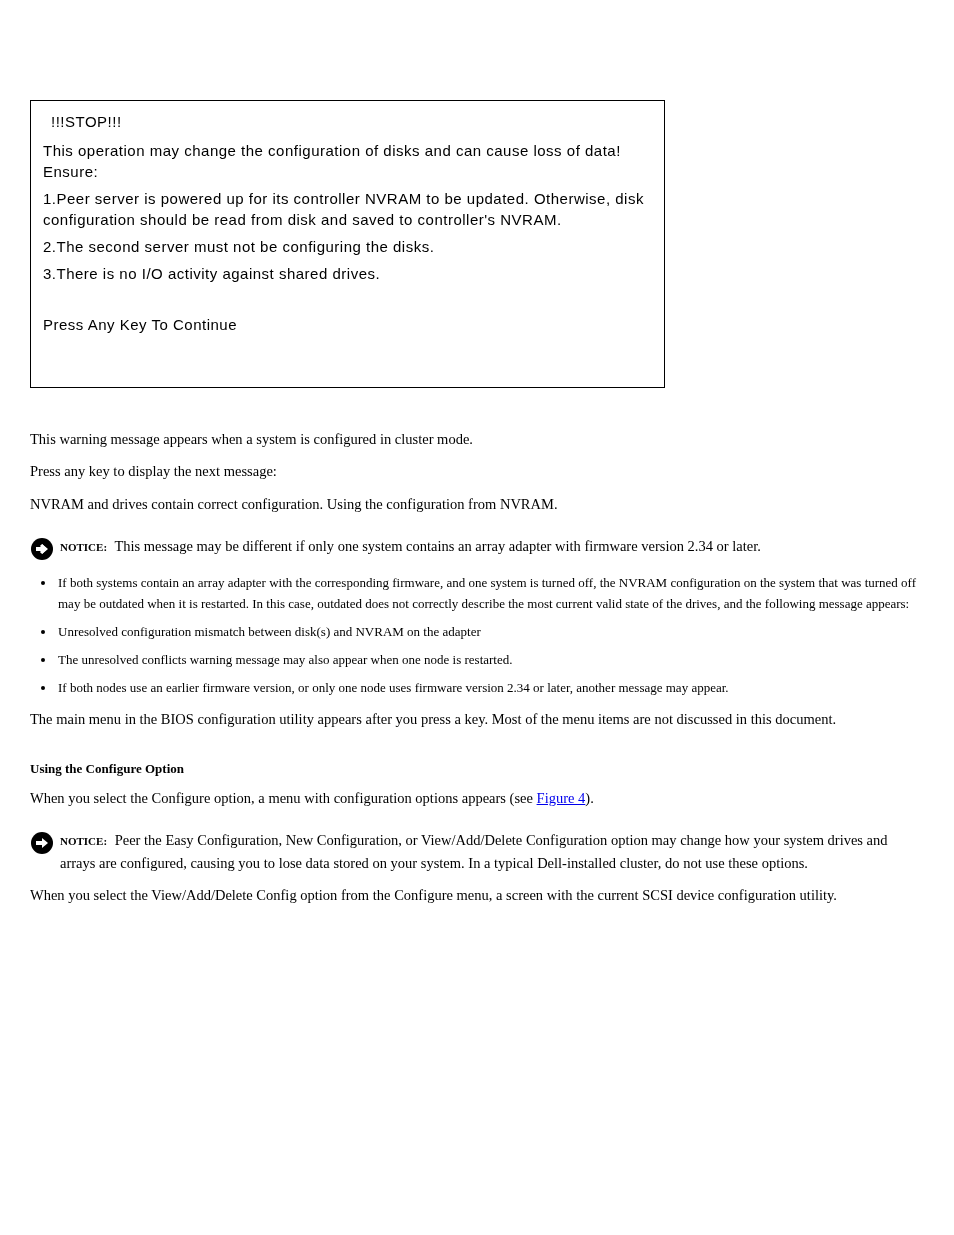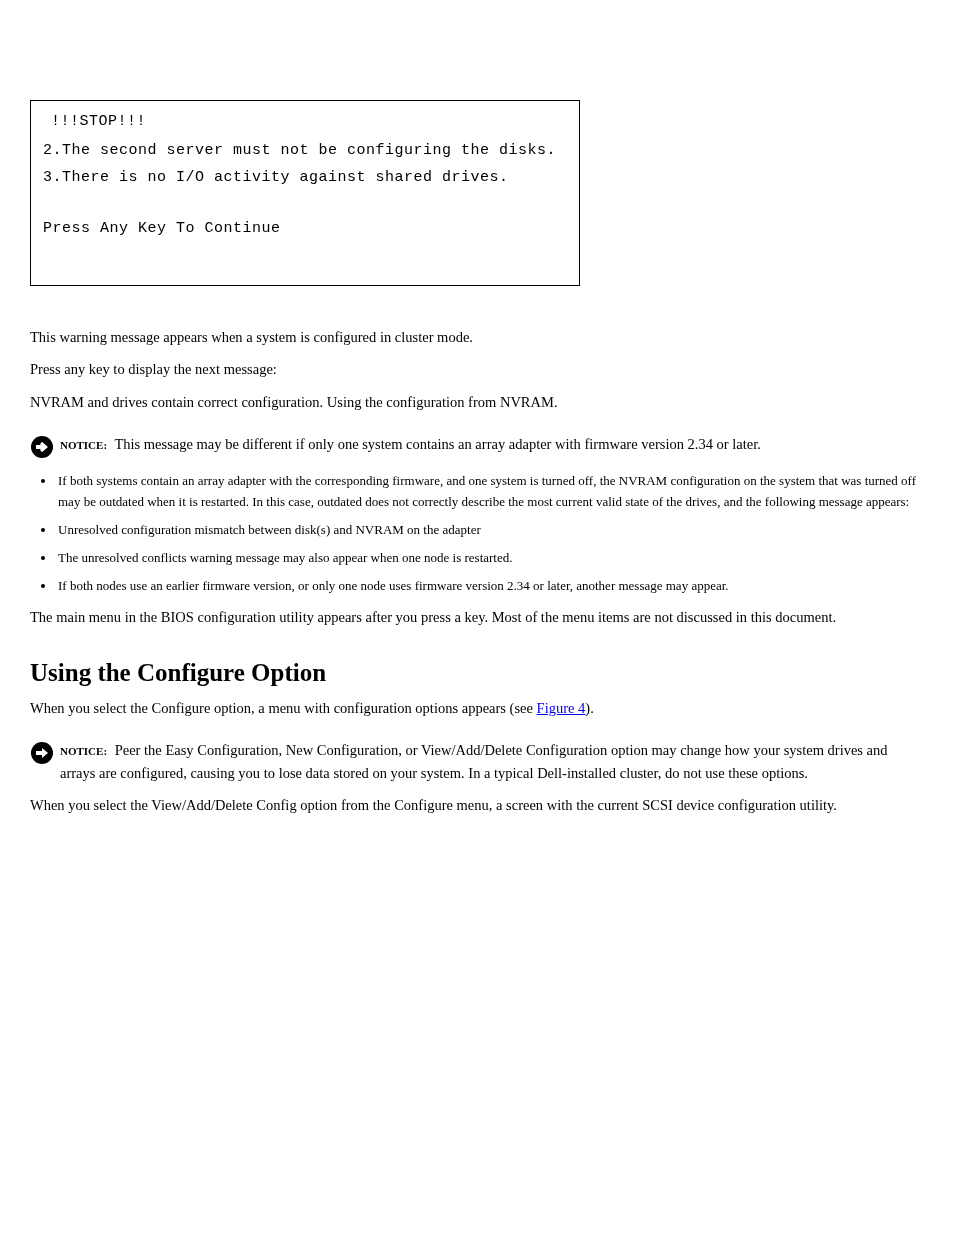--- a/index.html
+++ b/index.html
@@ -6,23 +6,23 @@
     body {
       margin: 0;
       padding: 30px;
       background: #ffffff;
       width: 954px;
       font-family: "Times New Roman", Times, serif;
       color: #000000;
     }
     .console-box {
       border: 1px solid #000000;
-      width: 550px;
-      padding: 10px 12px 22px 12px;
-      font-family: Liberation Mono, monospace;
+      width: 635px;
+      padding: 10px 12px 28px 12px;
+      font-family: Liberation Sans, sans-serif;
       font-size: 15px;
       line-height: 1.4;
       letter-spacing: 0.5px;
       margin-top: 70px;
     }
     .console-header { margin: 0 0 8px 8px; }
     .console-para { margin: 6px 0; }
     .console-spacer { height: 18px; }
     .flow-para {
       font-size: 14.5px;
@@ -54,32 +54,34 @@
       padding: 0;
       list-style: disc;
     }
     ul.bullets li {
       font-size: 13px;
       line-height: 1.55;
       margin: 8px 0;
       padding-left: 2px;
     }
     .subheading {
-      font-size: 25px;
+      font-size: 13px;
       font-weight: bold;
       margin: 30px 0 6px 0;
     }
     .link { color: #0000ee; text-decoration: underline; cursor: pointer; }
     .bold-inline { font-weight: normal; }
   </style>
 </head>
 <body>
 
 <div class="console-box">
   <p class="console-header">!!!STOP!!!</p>
+  <p class="console-para">This operation may change the configuration of disks and can cause loss of data! Ensure:</p>
+  <p class="console-para">1.Peer server is powered up for its controller NVRAM to be updated. Otherwise, disk configuration should be read from disk and saved to controller's NVRAM.</p>
   <p class="console-para">2.The second server must not be configuring the disks.</p>
   <p class="console-para">3.There is no I/O activity against shared drives.</p>
   <div class="console-spacer"></div>
   <p class="console-para">Press Any Key To Continue</p>
   <div class="console-spacer"></div>
 </div>
 
 <p class="flow-para" style="margin-top:40px;">This warning message appears when a system is configured in cluster mode.</p>
 
 <p class="flow-para">Press any key to display the next message:</p>

